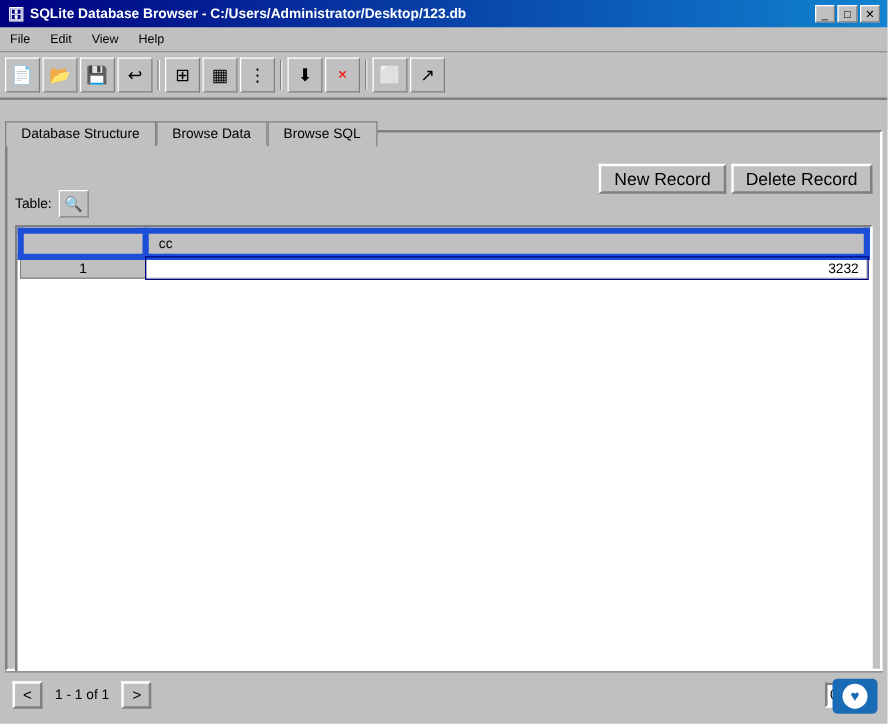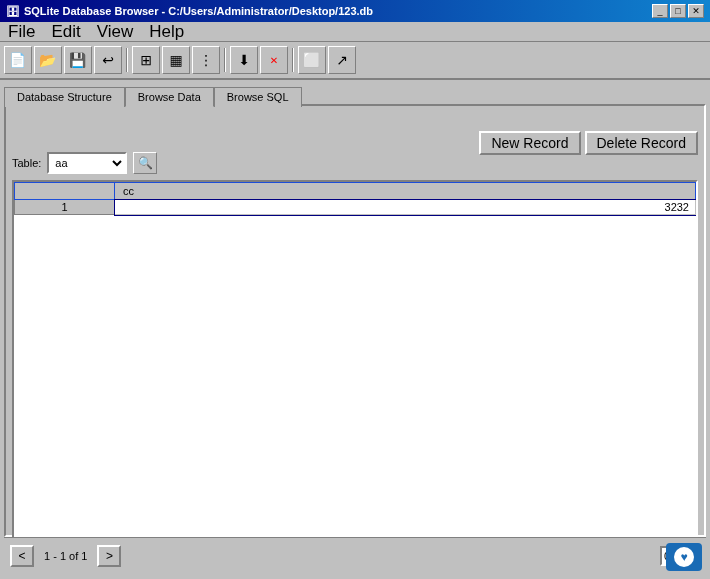--- a/index.html
+++ b/index.html
@@ -53,21 +53,21 @@
       padding: 2px 4px;
       display: flex;
       gap: 8px;
       height: 20px;
       align-items: center;
       border-bottom: 1px solid #808080;
     }
     .menu-item {
       padding: 1px 4px;
       cursor: pointer;
-      font-size: 17px;
+      font-size: 10px;
     }
 
     
     #toolbar {
       background: #c0c0c0;
       padding: 3px 4px;
       display: flex;
       align-items: center;
       gap: 2px;
       height: 38px;
@@ -101,21 +101,21 @@
       gap: 0;
     }
     .tab {
       padding: 3px 12px;
       background: #c0c0c0;
       border: 1px solid #808080;
       border-bottom: none;
       cursor: pointer;
       font-size: 11px;
       position: relative;
-      top: 3px;
+      top: 13px;
     }
     .tab.active {
       background: #c0c0c0;
       border-color: #808080;
       border-bottom: 1px solid #c0c0c0;
       z-index: 1;
       font-weight: normal;
     }
 
     
@@ -187,21 +187,21 @@
       height: calc(100% - 32px);
       overflow: auto;
     }
     #data-table {
       width: 100%;
       border-collapse: collapse;
       font-size: 11px;
     }
     #data-table th {
       background: #c0c0c0;
-      border: 1px solid #1d4ed8;
+      border: 5px solid #1d4ed8;
       padding: 2px 8px;
       text-align: left;
       font-weight: normal;
       min-width: 100px;
     }
     #data-table td {
       border: 1px solid #c0c0c0;
       padding: 1px 4px;
       background: white;
     }
@@ -342,23 +342,20 @@
   <div class="tab">Database Structure</div>
   <div class="tab active">Browse Data</div>
   <div class="tab">Browse SQL</div>
 </div>
 
 <div id="main-content">
 
   <div id="table-controls">
     <div id="table-left">
       <span id="table-label">Table:</span>
-      <select id="table-select">
-        <option>aa</option>
-      </select>
       <div id="search-btn">🔍</div>
     </div>
     <div id="table-right">
       <button class="action-btn">New Record</button>
       <button class="action-btn">Delete Record</button>
     </div>
   </div>
 
   <div id="data-table-container">
     <table id="data-table">

